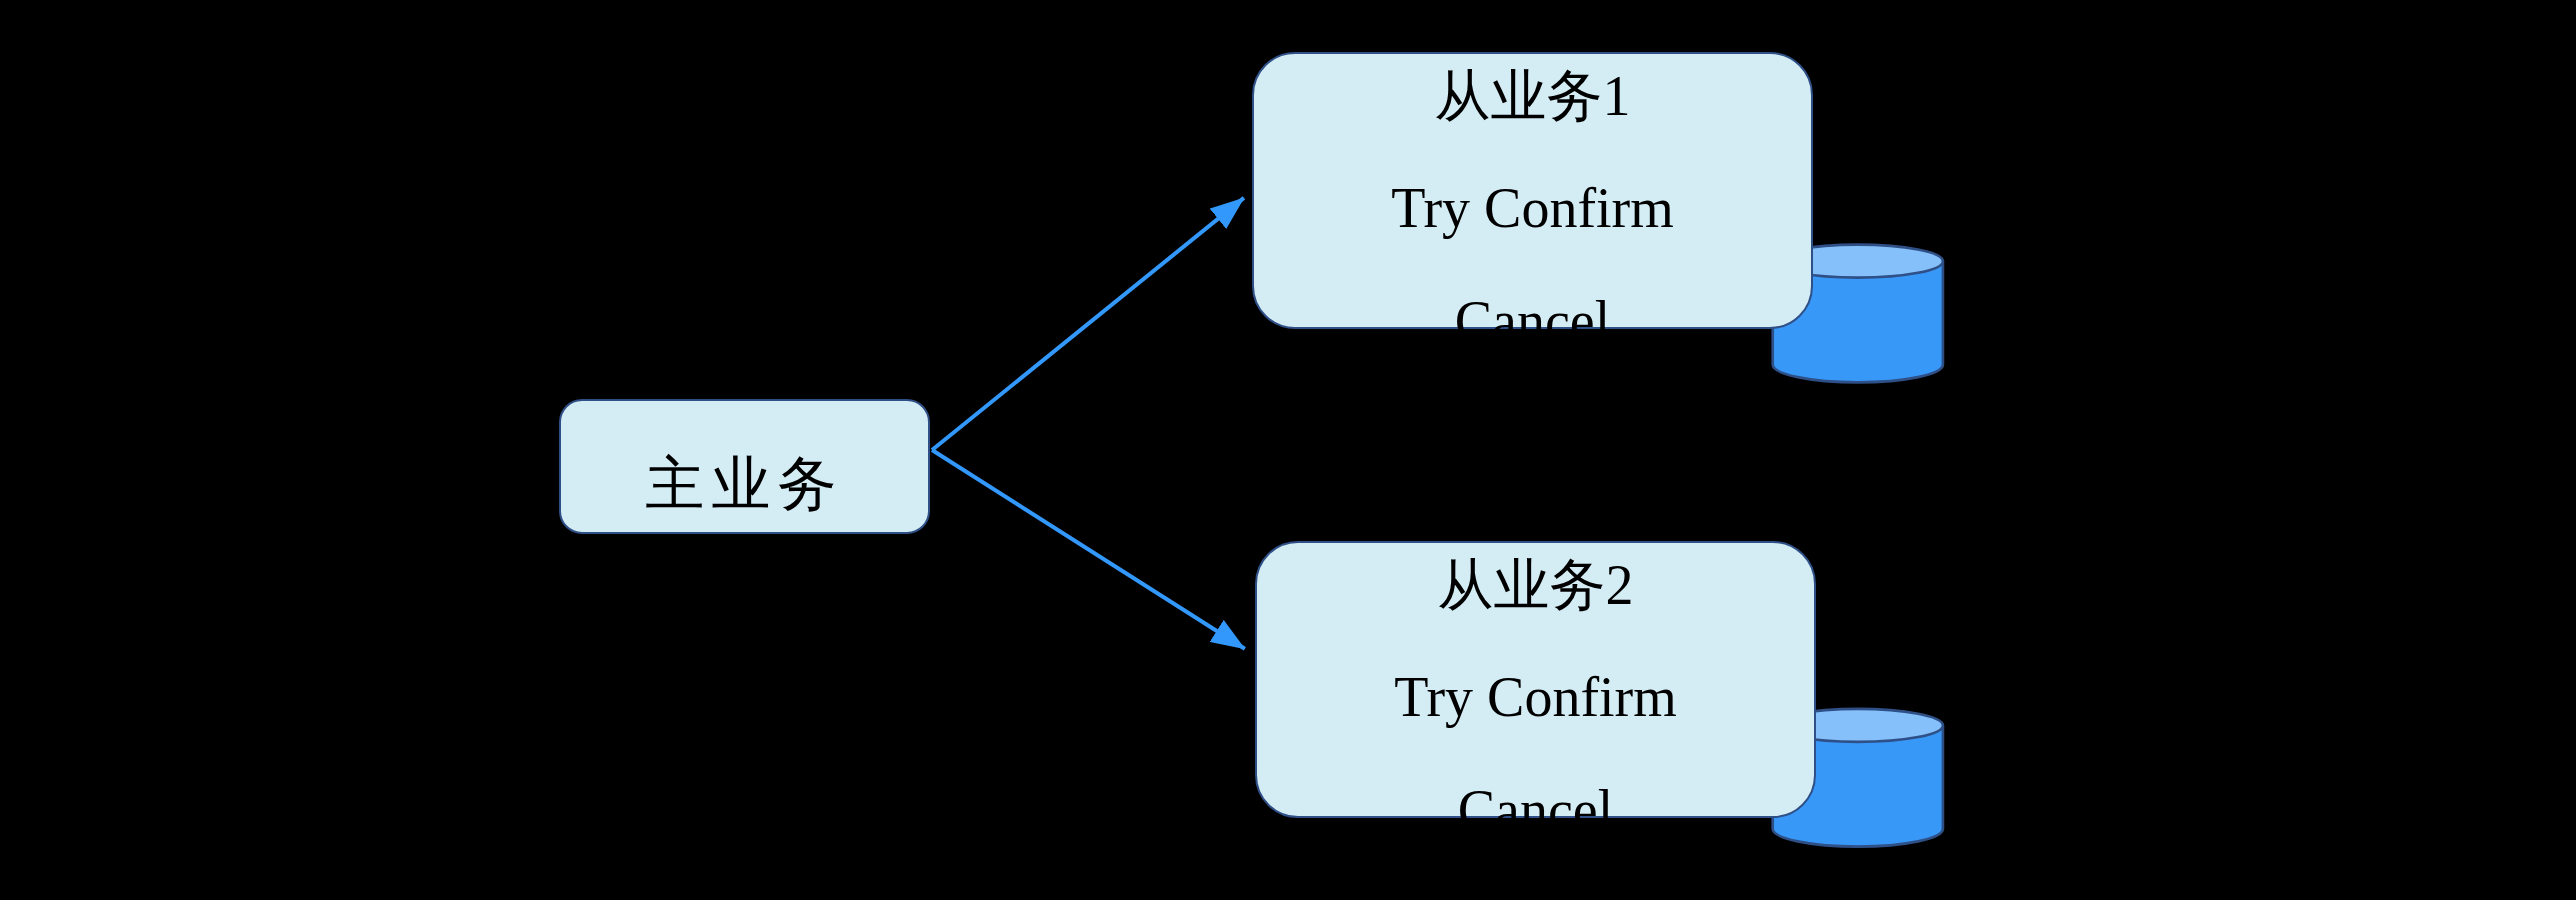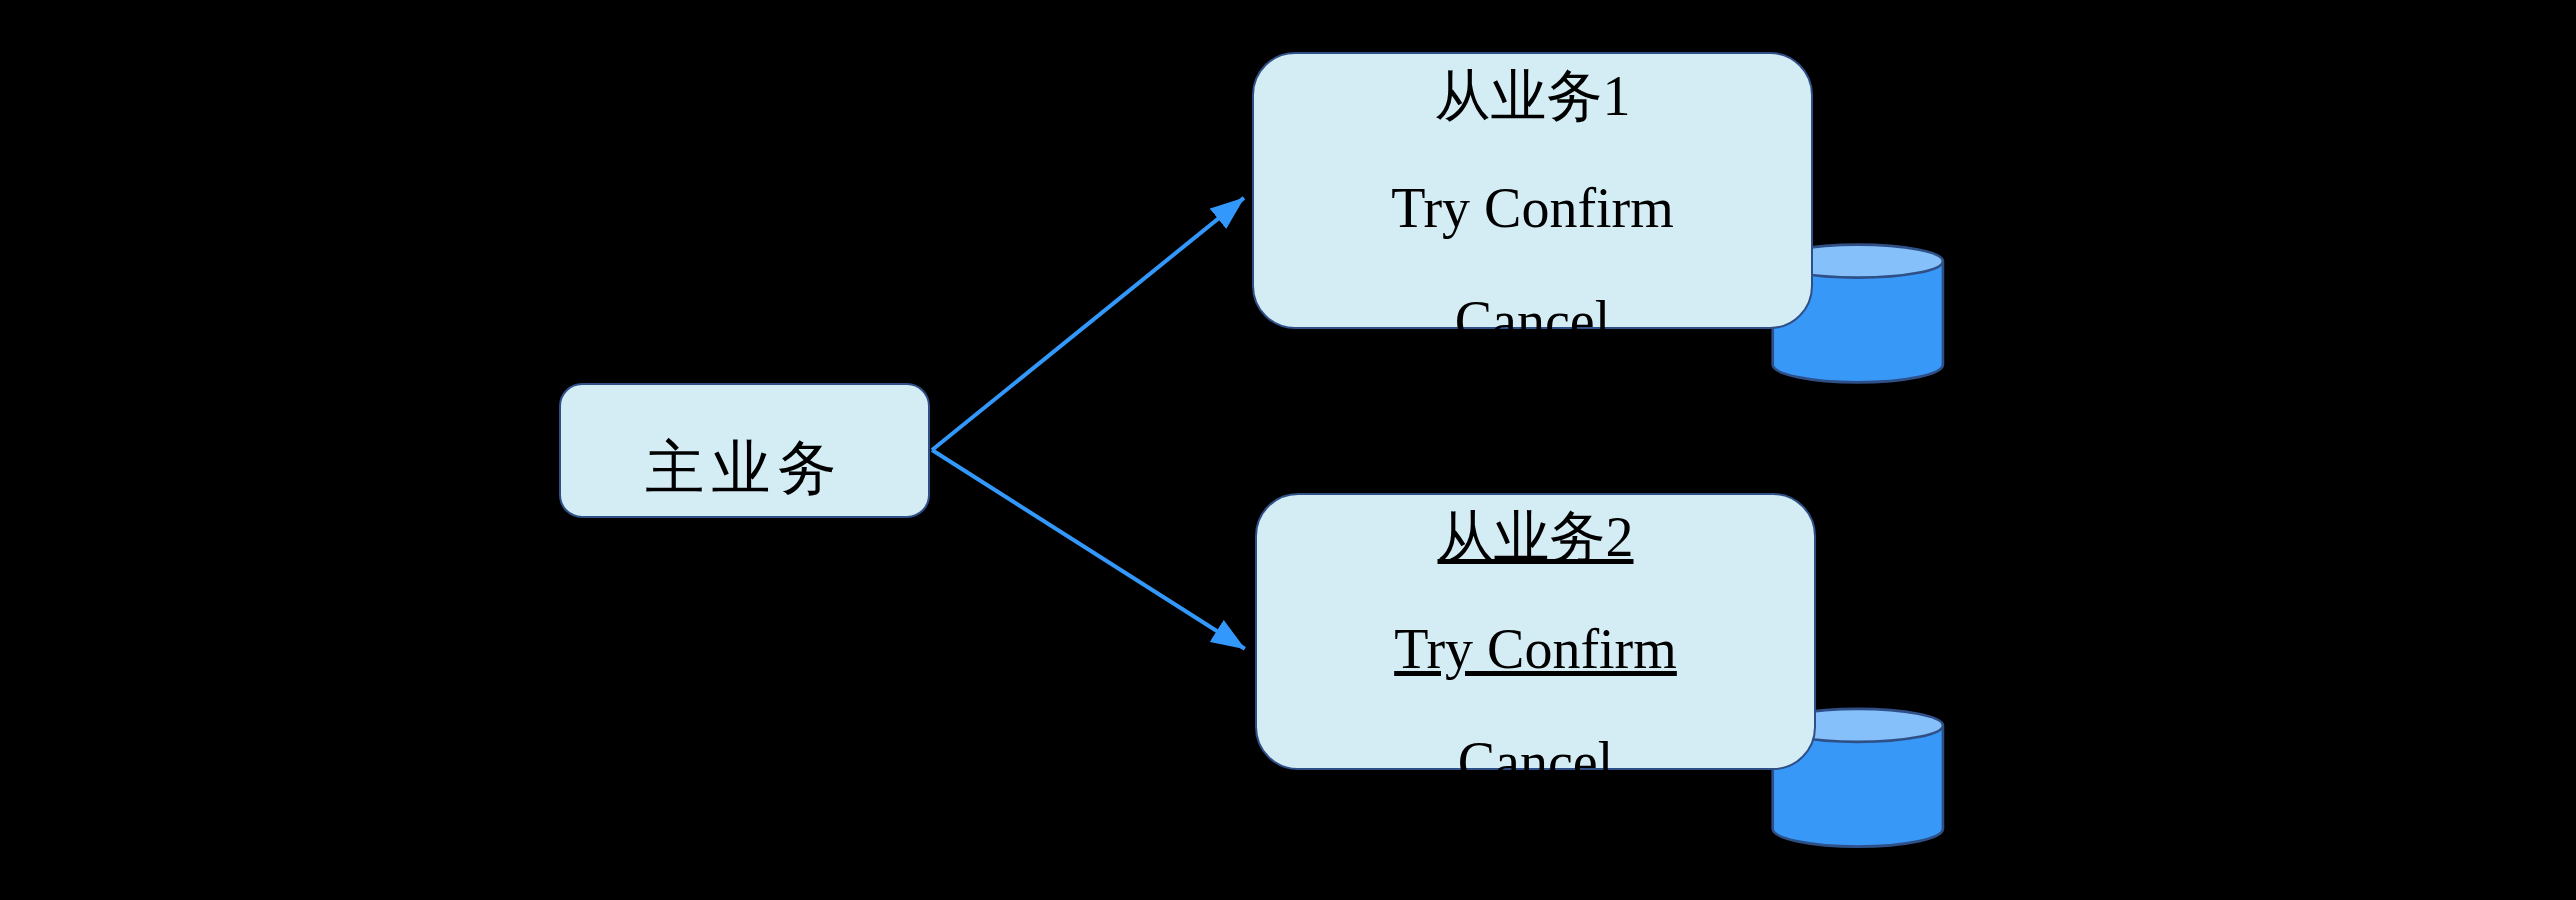--- a/index.html
+++ b/index.html
@@ -30,42 +30,41 @@
     color: #000000;
     display: flex;
     flex-direction: column;
     align-items: center;
     justify-content: center;
     text-align: center;
     z-index: 2;
   }
   .node-main {
     left: 559px;
-    top: 383px;
+    top: 399px;
     width: 371px;
     height: 135px;
     border-radius: 23px;
     font-size: 59px;
     letter-spacing: 7.1px;
   }
   .node-side {
     width: 561px;
     height: 277px;
     border-radius: 43px;
     font-size: 56px;
     line-height: 1.36;
   }
   .node-side-1 {
     left: 1252px;
     top: 52px;
   }
   .node-side-2 {
     left: 1255px;
-    top: 493px;
-    text-decoration: underline;
+    top: 541px;
   }
   .node .line {
     display: block;
     margin-top: 36px;
   }
   svg {
     display: block;
   }
 </style>
 </head>

